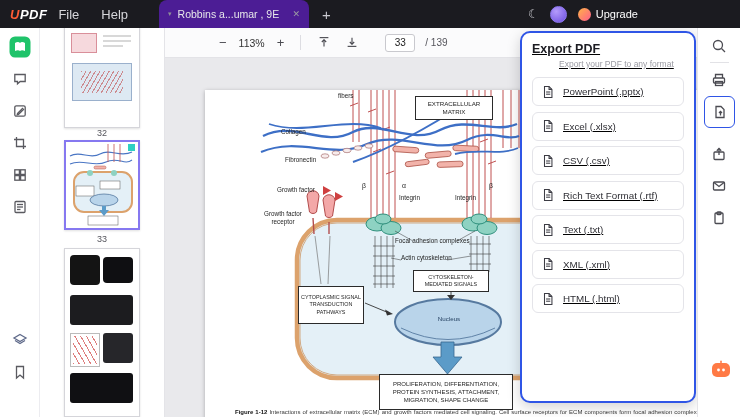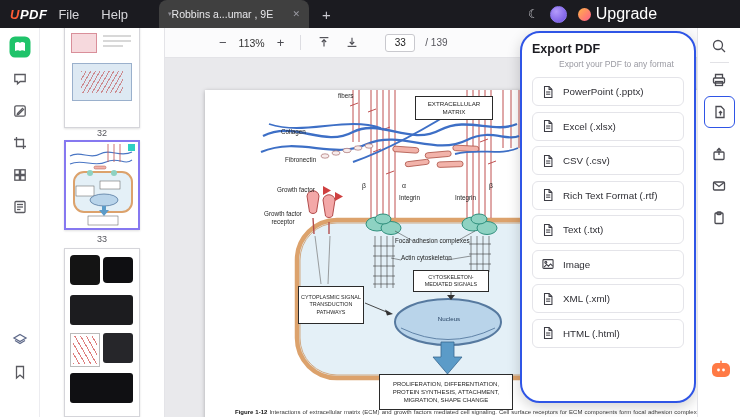--- a/index.html
+++ b/index.html
@@ -7,31 +7,31 @@
   .app { position:relative; width:740px; height:417px; overflow:hidden;
          font-family:"Liberation Sans", sans-serif; background:#ffffff; }
 
   
   .topbar { position:absolute; left:0; top:0; width:740px; height:28px;
             background:#1b1b20; display:flex; align-items:center; z-index:90; }
   .logo { margin-left:10px; font-size:13px; font-weight:bold; font-style:italic; letter-spacing:.5px; }
   .logo .u { color:#ff5c35; } .logo .pdf { color:#fff; }
   .menu { font-size:13px; color:#d6d6da; padding:0 11px; cursor:default; }
   .menu:first-of-type { margin-left:20px; }
-  .tab { margin-left:20px; height:28px; width:150px; background:#404040;
-         border-radius:8px 8px 0 0; display:flex; align-items:center; padding:0 9px; }
+  .tab { margin-left:20px; height:28px; width:150px; background:#4c1d95;
+         border-radius:8px 8px 0 0; display:flex; align-items:center; gap:6px; padding:0 9px; }
   .tab-caret { font-size:7px; color:#8f8f97; }
   .tab-title { flex:1; font-size:10.5px; color:#e7e7ea; white-space:nowrap; overflow:hidden; }
   .tab-close { font-size:9px; color:#9b9ba3; }
   .newtab { margin-left:13px; font-size:15px; color:#c9c9cf; line-height:1; }
   .top-right { position:absolute; left:528px; top:0; height:28px; display:flex; align-items:center; gap:11px; }
   .moon { font-size:12px; color:#d5d5db; }
   .avatar { width:17px; height:17px; border-radius:50%;
             background:radial-gradient(circle at 35% 30%, #b49bfb, #6d4fe0); border:1px solid #8f79f2; }
-  .upgrade { display:flex; align-items:center; gap:5px; font-size:16px; color:#ffffff; }
+  .upgrade { display:flex; align-items:center; gap:5px; font-size:11px; color:#ffffff; }
   .upgrade-ic { width:13px; height:13px; border-radius:50%; background:linear-gradient(135deg,#ffb347,#ff5e8a); }
 
   
   .left-rail { position:absolute; left:0; top:28px; width:40px; height:389px; background:#fff;
                border-right:1px solid #ececf0; display:flex; flex-direction:column; align-items:center;
                padding:8px 0 34px 0; gap:10px; z-index:50; }
   .rail-btn { width:26px; height:22px; display:flex; align-items:center; justify-content:center; cursor:pointer; }
   .rail-spacer { margin-top:auto; }
 
   
@@ -73,22 +73,22 @@
   .right-rail { position:absolute; left:697px; top:28px; width:43px; height:389px; background:#fff;
                 border-left:1px solid #e4e4e8; z-index:70; }
   .rr-btn { position:absolute; left:13px; width:18px; height:18px; cursor:pointer; }
   .rr-div { position:absolute; left:12px; top:34px; width:19px; height:1px; background:#e2e2e6; }
   .rr-active-box { position:absolute; left:6px; top:68px; width:31px; height:32px;
                    border:1.5px solid #2F55E6; border-radius:6px; display:flex;
                    align-items:center; justify-content:center; cursor:pointer; }
 
   
   .export-panel { position:absolute; left:520px; top:31px; width:176px; height:372px; background:#fff;
-                  border:2px solid #2F55E6; border-radius:20px; box-shadow:0 4px 14px rgba(0,0,0,.18);
-                  padding:9px 10px 6px 10px; z-index:60; }
+                  border:2px solid #2F55E6; border-radius:10px; box-shadow:0 4px 14px rgba(0,0,0,.18);
+                  padding:9px 10px 6px 10px; z-index:60;text-decoration:underline; }
   .ep-title { font-size:12.5px; font-weight:bold; color:#1c1c22; }
   .ep-sub { font-size:8.5px; color:#9a9aa2; margin:3px 0 8px 0;padding-left:27px; }
   .ep-item { height:29px; display:flex; align-items:center; gap:8px; padding:0 8px;
              border:1px solid #e4e4e9; border-radius:6px; margin-bottom:5.5px; cursor:pointer; background:#fff; }
   .ep-item.active { background:#ebebef; border-color:#dfdfe4; }
   .ep-label { font-size:9.8px; color:#2e2e34; }
   .ep-ic { width:14px; height:14px; display:flex; align-items:center; justify-content:center; }
 </style>
 </head>
 <body>
@@ -438,30 +438,20 @@
             <path d="M9.2 1.8V5h3.3"></path>
             <line x1="5.8" y1="8" x2="10.6" y2="8"></line>
             <line x1="5.8" y1="10.5" x2="10.6" y2="10.5"></line>
           </svg>
         </span>
       <span class="ep-label">Text (.txt)</span>
     </div>
     <div class="ep-item">
       <span class="ep-ic">
           <svg width="14" height="14" viewBox="0 0 16 16" fill="none" stroke="#3c3c44" stroke-width="1.2">
-            <rect x="2.2" y="3" width="11.6" height="10" rx="1"></rect>
-            <circle cx="5.5" cy="6.2" r="1.1"></circle>
-            <path d="M3.5 11.5l3-3 2 2 2.5-2.5 2.3 2.3"></path>
-          </svg>
-        </span>
-      <span class="ep-label">Image</span>
-    </div>
-    <div class="ep-item">
-      <span class="ep-ic">
-          <svg width="14" height="14" viewBox="0 0 16 16" fill="none" stroke="#3c3c44" stroke-width="1.2">
             <path d="M4 1.8h5.2L12.5 5v9.2H4z"></path>
             <path d="M9.2 1.8V5h3.3"></path>
             <line x1="5.8" y1="8" x2="10.6" y2="8"></line>
             <line x1="5.8" y1="10.5" x2="10.6" y2="10.5"></line>
           </svg>
         </span>
       <span class="ep-label">XML (.xml)</span>
     </div>
     <div class="ep-item">
       <span class="ep-ic">

